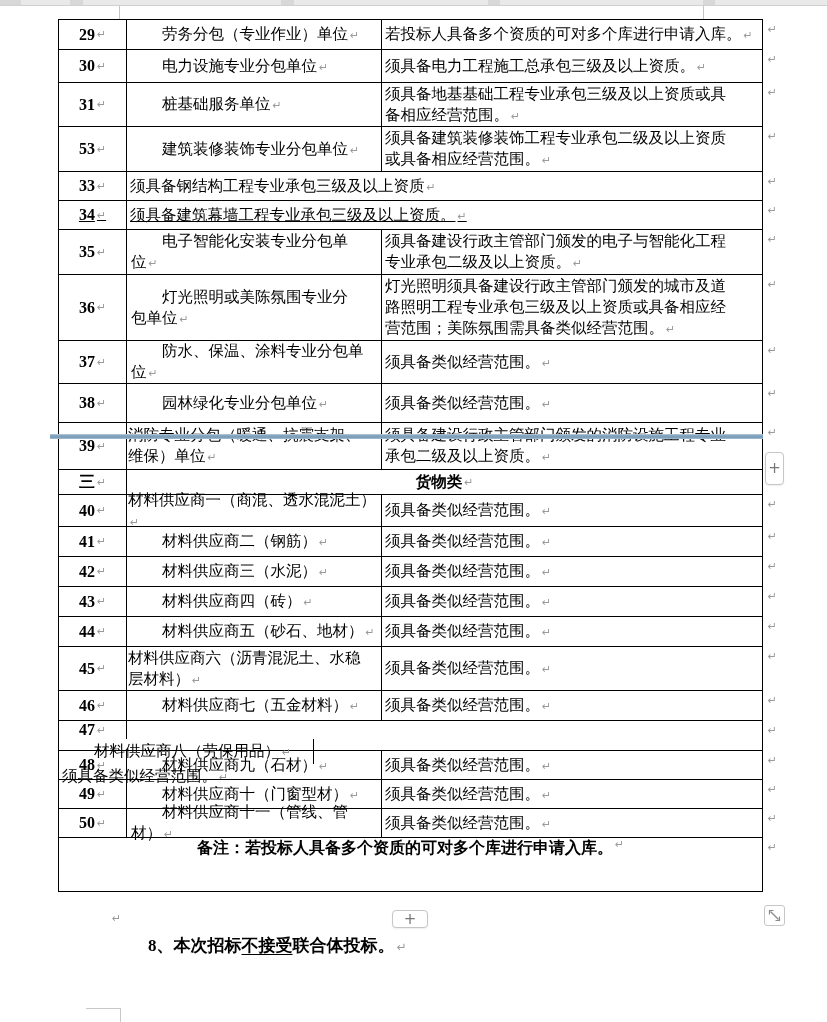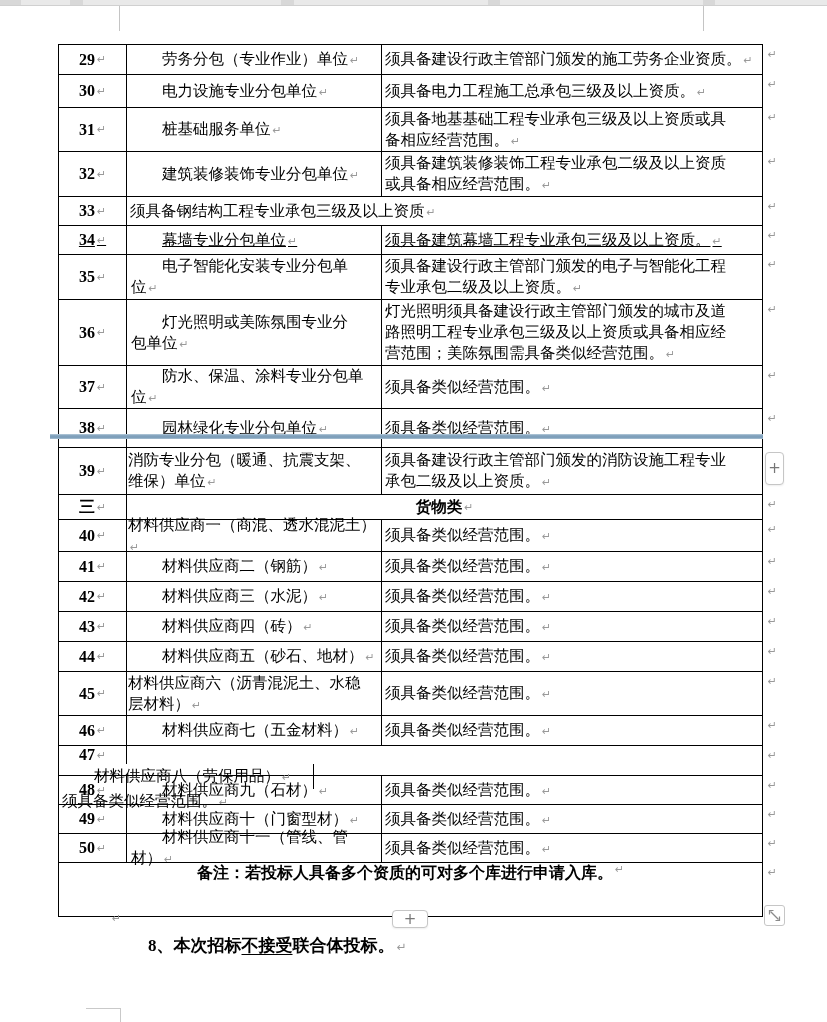--- a/index.html
+++ b/index.html
@@ -12,21 +12,21 @@
     position:absolute; left:0; top:0; width:827px; height:5px;
     background:linear-gradient(90deg,#d8d8d8 0 2.5%, #e9e9e9 2.5% 8.5%, #d8d8d8 8.5% 10%,
       #e9e9e9 10% 34%, #d8d8d8 34% 35.5%, #e9e9e9 35.5% 59%, #d8d8d8 59% 60.5%,
       #e9e9e9 60.5% 85%, #d8d8d8 85% 86.5%, #e9e9e9 86.5% 100%);
     border-bottom:1px solid #d0d0d0;
   }
   .vguide { position:absolute; top:6px; height:25px; width:1px; background:#c4c4c4; }
   .vguide-left  { left:119px; }
   .vguide-right { left:703px; }
 
-  .qual-table { position:absolute; left:58px; top:44px; width:703px; border:1px solid #000; background:#fff; }
+  .qual-table { position:absolute; left:58px; top:19px; width:703px; border:1px solid #000; background:#fff; }
   .trow { display:flex; border-bottom:1px solid #000; position:relative; box-sizing:border-box; align-items:stretch; }
   .trow:last-child { border-bottom:none; }
   .c1 { width:68px; border-right:1px solid #000; display:flex; align-items:center; justify-content:center; box-sizing:border-box; }
   .c1 .num { font-weight:bold; font-size:16px; }
   .c2 { width:255px; border-right:1px solid #000; display:flex; align-items:center; box-sizing:border-box; font-size:15.5px; }
   .c3 { flex:1; display:flex; align-items:center; box-sizing:border-box; font-size:15.5px; }
   .ct  { width:100%; text-indent:2em; line-height:21px; padding:1px 4px; }
   .ct.ni { text-indent:0; padding:1px 1px; }
   .ct3 { width:100%; line-height:21px; padding:1px 3px; }
   .t { white-space:pre-line; }
@@ -66,21 +66,21 @@
   <div class="qual-table" id="qual-table">
       <div class="trow" style="height: 30px;">
         <div class="c1">
           <span class="num">29</span>
           <span class="pmark">↵</span>
         </div>
         <div class="c2">
           <div class="ct"><span class="t">劳务分包（专业作业）单位</span><span class="pmark">↵</span></div>
         </div>
         <div class="c3">
-          <div class="ct3"><span class="t">须具备建设行政主管部门颁发的施工劳务企业资质。</span><span class="pmark">↵</span></div>
+          <div class="ct3"><span class="t">若投标人具备多个资质的可对多个库进行申请入库。</span><span class="pmark">↵</span></div>
         </div>
         <span class="eor">↵</span>
       </div>
       <div class="trow" style="height: 33px;">
         <div class="c1">
           <span class="num">30</span>
           <span class="pmark">↵</span>
         </div>
         <div class="c2">
           <div class="ct"><span class="t">电力设施专业分包单位</span><span class="pmark">↵</span></div>
@@ -99,21 +99,21 @@
           <div class="ct"><span class="t">桩基础服务单位</span><span class="pmark">↵</span></div>
         </div>
         <div class="c3">
           <div class="ct3"><span class="t">须具备地基基础工程专业承包三级及以上资质或具
 备相应经营范围。</span><span class="pmark">↵</span></div>
         </div>
         <span class="eor">↵</span>
       </div>
       <div class="trow" style="height: 45px;">
         <div class="c1">
-          <span class="num">32</span>
+          <span class="num">53</span>
           <span class="pmark">↵</span>
         </div>
         <div class="c2">
           <div class="ct"><span class="t">建筑装修装饰专业分包单位</span><span class="pmark">↵</span></div>
         </div>
         <div class="c3">
           <div class="ct3"><span class="t">须具备建筑装修装饰工程专业承包二级及以上资质
 或具备相应经营范围。</span><span class="pmark">↵</span></div>
         </div>
         <span class="eor">↵</span>
@@ -125,23 +125,20 @@
         </div>
         <div class="c3">
           <div class="ct3"><span class="t">须具备钢结构工程专业承包三级及以上资质</span><span class="pmark">↵</span></div>
         </div>
         <span class="eor">↵</span>
       </div>
       <div class="trow" style="height: 29px; text-decoration: underline;">
         <div class="c1">
           <span class="num">34</span>
           <span class="pmark">↵</span>
-        </div>
-        <div class="c2">
-          <div class="ct"><span class="t">幕墙专业分包单位</span><span class="pmark">↵</span></div>
         </div>
         <div class="c3">
           <div class="ct3"><span class="t">须具备建筑幕墙工程专业承包三级及以上资质。</span><span class="pmark">↵</span></div>
         </div>
         <span class="eor">↵</span>
       </div>
       <div class="trow" style="height: 45px;">
         <div class="c1">
           <span class="num">35</span>
           <span class="pmark">↵</span>

